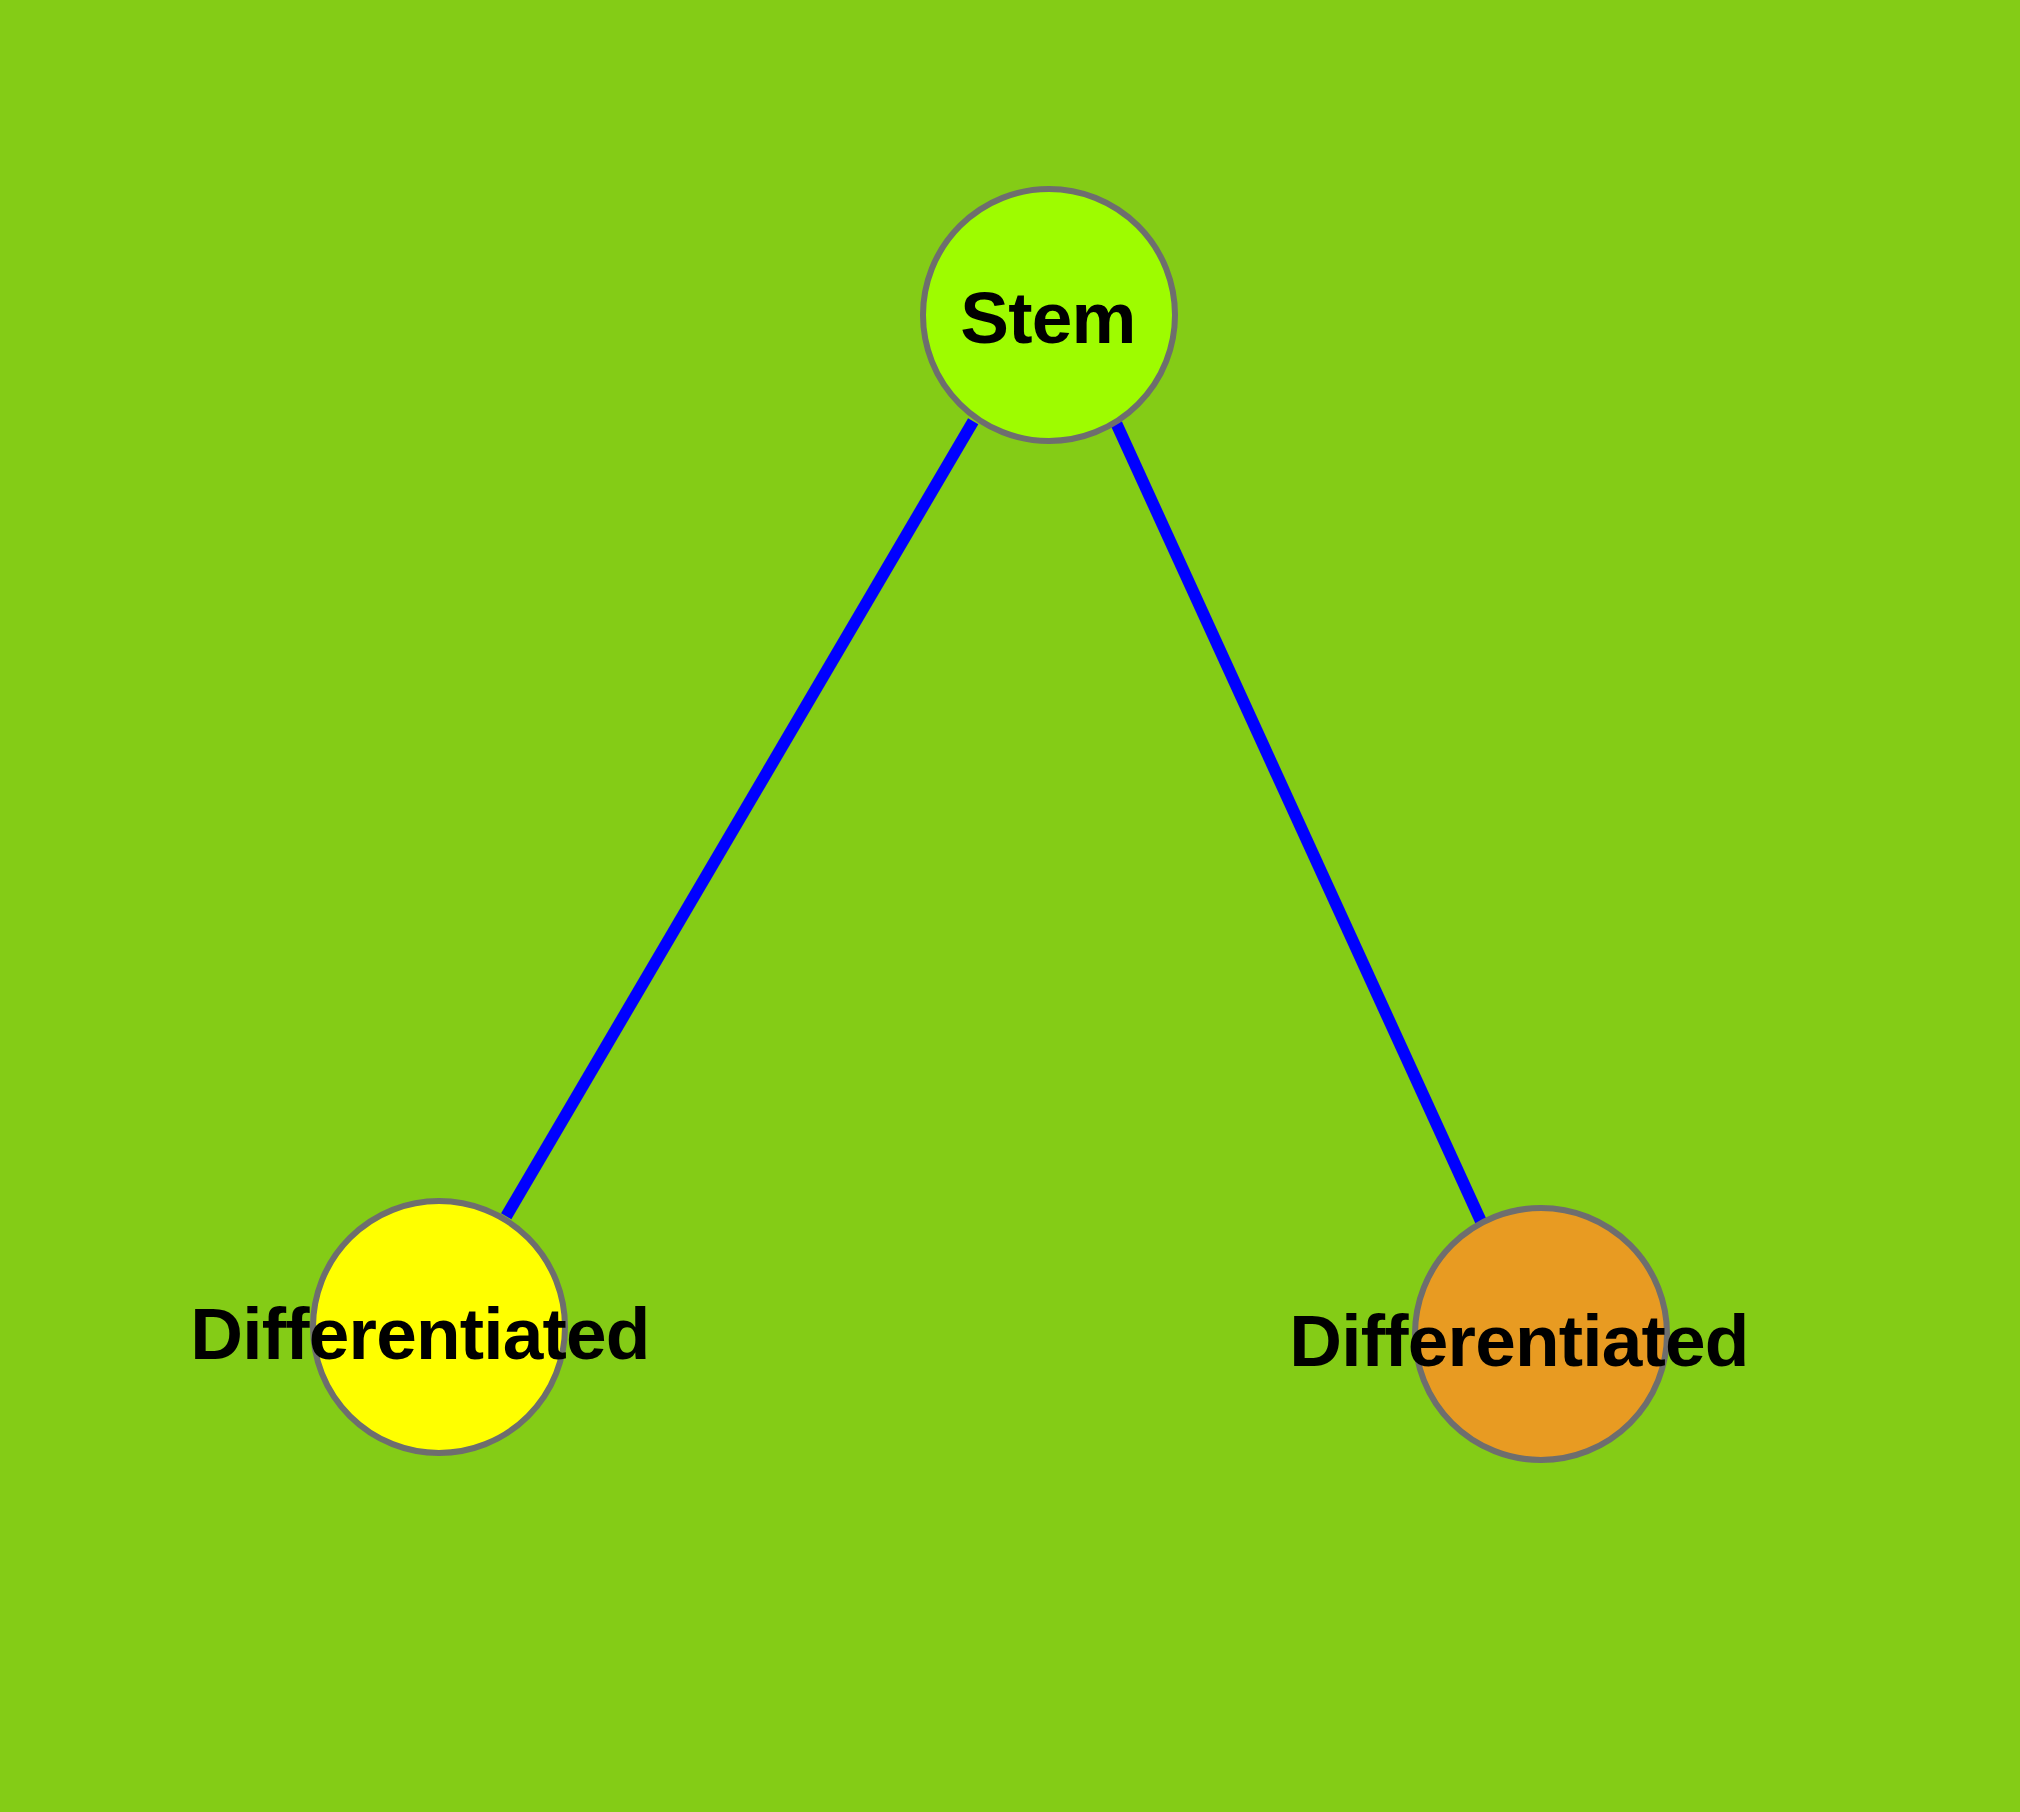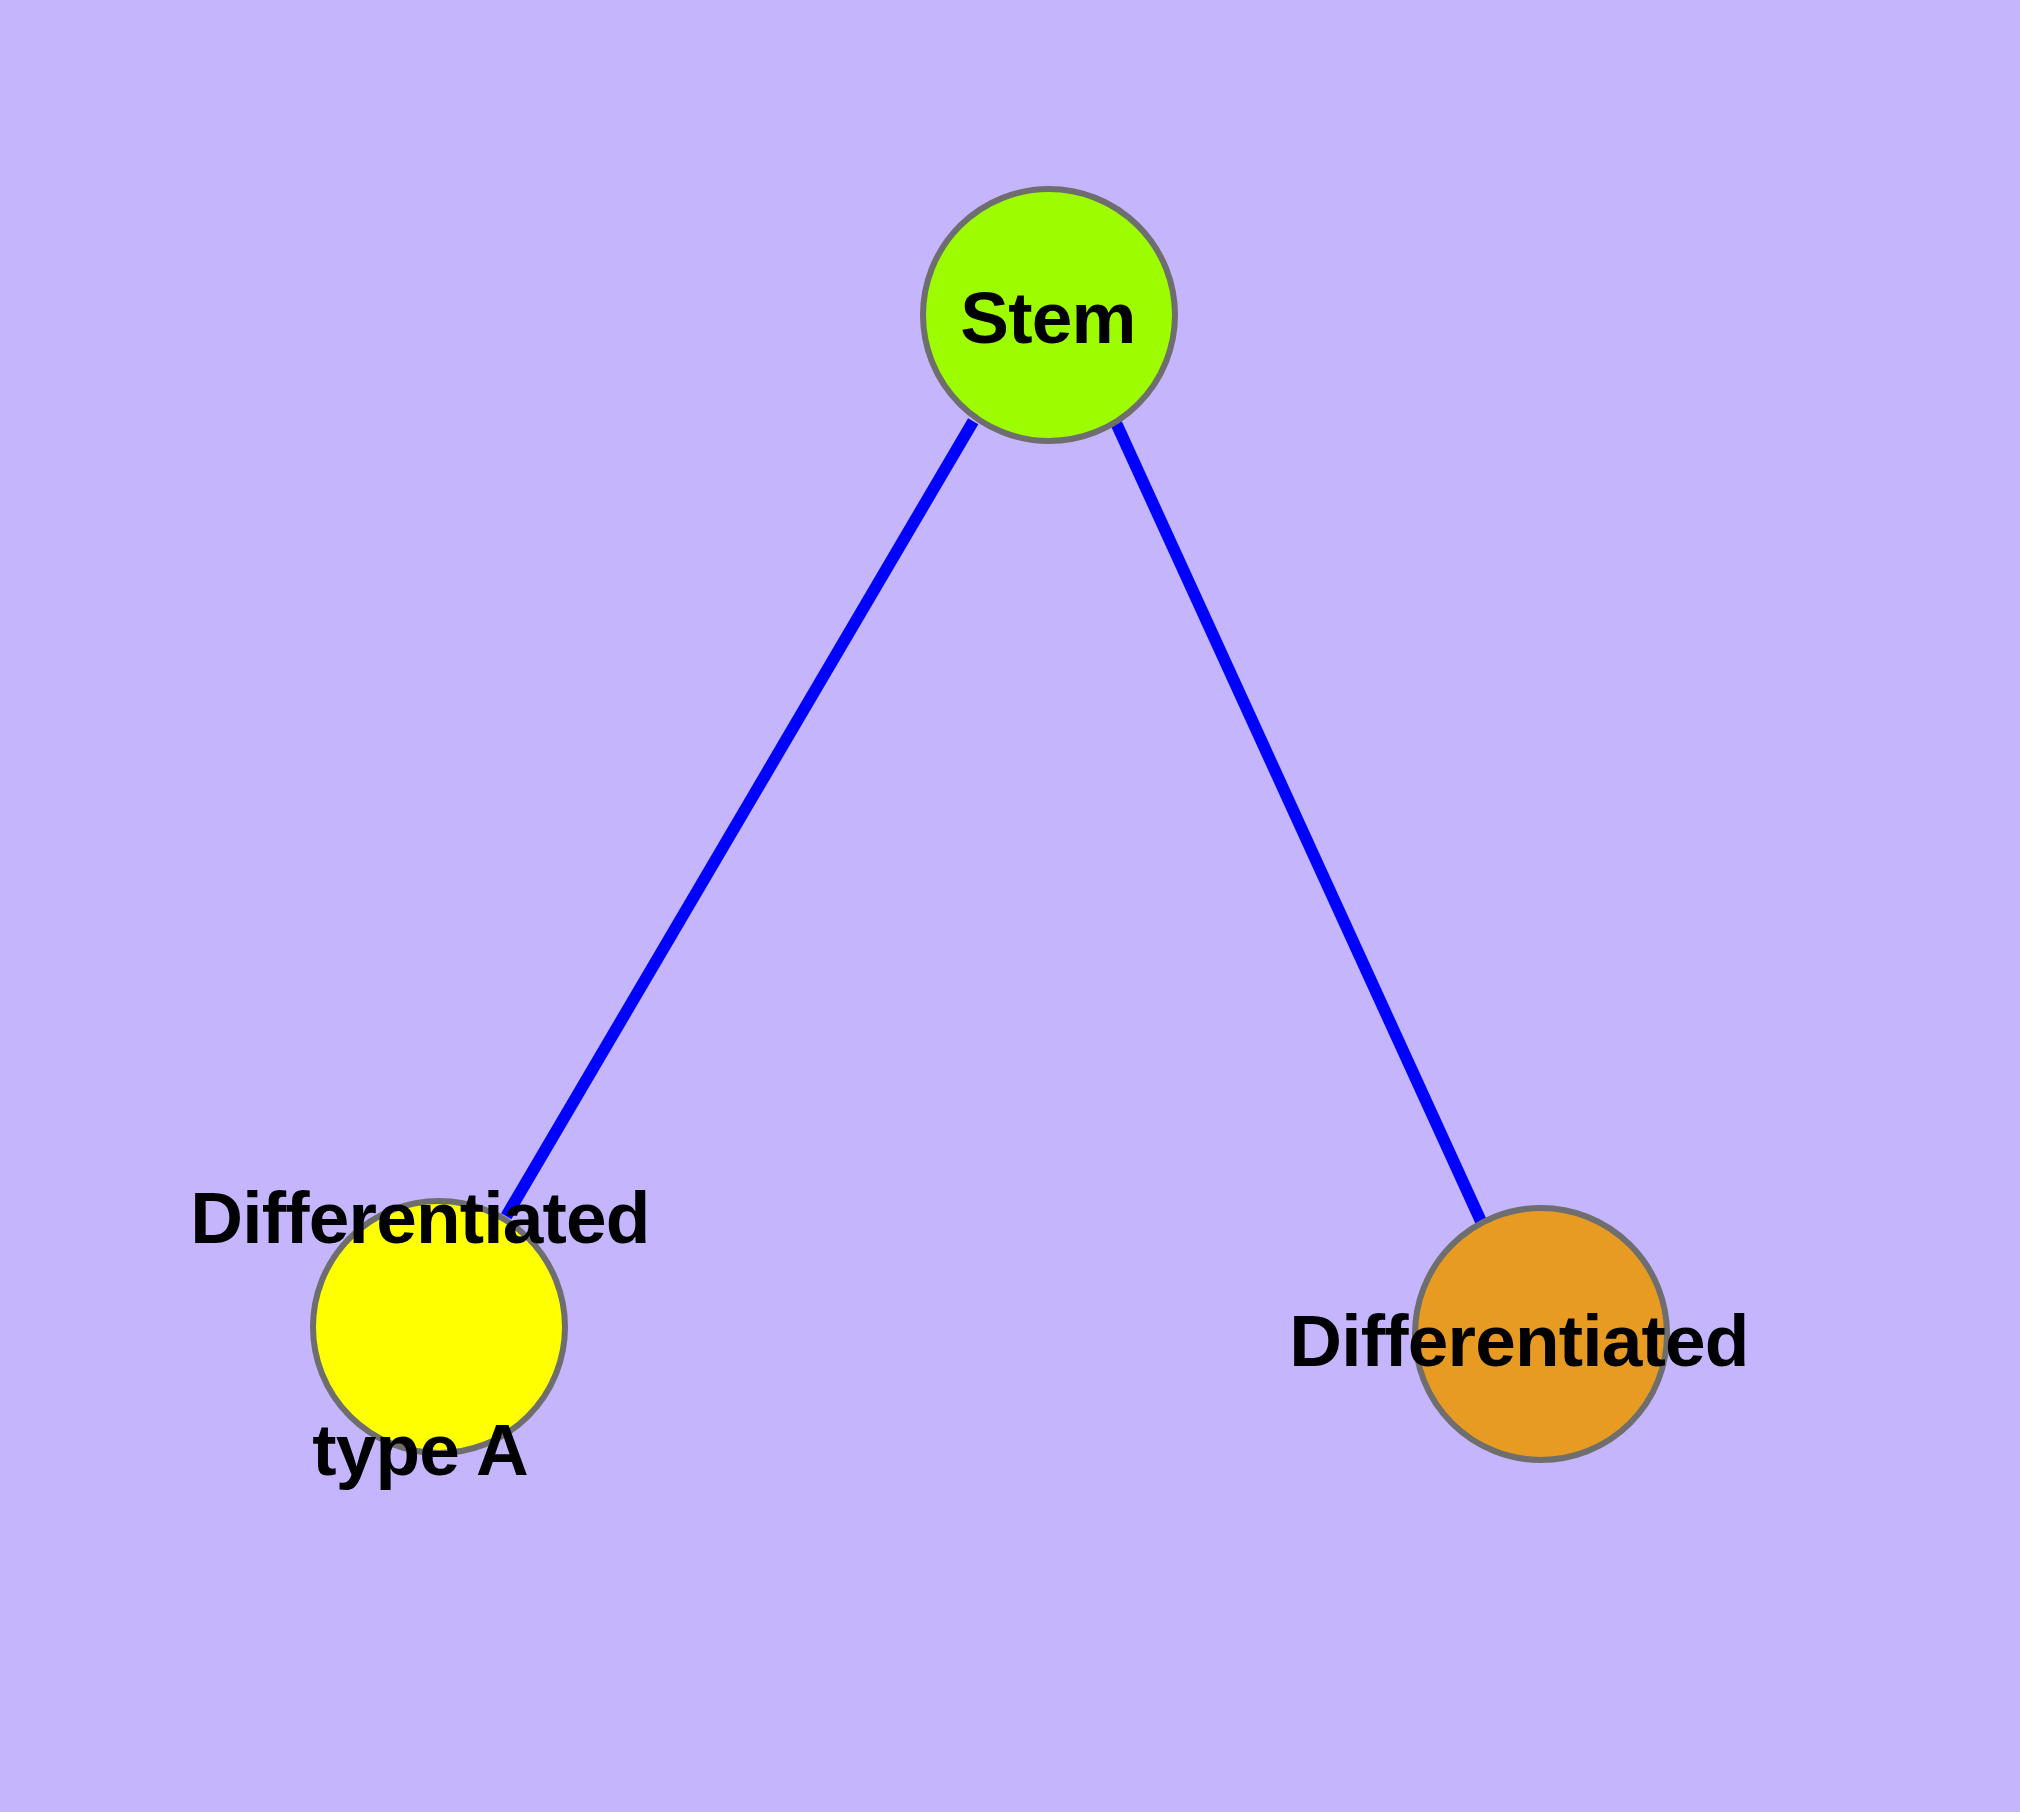--- a/index.html
+++ b/index.html
@@ -94,41 +94,40 @@
   }
   #node-diff-b-label {
     left: 1519px;
     top: 1340px;
     font-size: 73px;
   }
 </style>
 </head>
 <body>
 
-<div id="graph-canvas" style="background: #c4b5fd;">
+<div id="graph-canvas" style="background: #84cc16;">
 
   <svg id="edge-layer" viewBox="0 0 2384 2138" xmlns="http://www.w3.org/2000/svg">
     <line id="edge-stem-diff-a" x1="1148" y1="497" x2="597" y2="1435" stroke="#0000ff" stroke-width="14" stroke-linecap="butt"></line>
     <line id="edge-stem-diff-b" x1="1317" y1="500" x2="1748" y2="1443" stroke="#0000ff" stroke-width="14" stroke-linecap="butt"></line>
   </svg>
 
   <div id="node-layer">
     <div id="node-stem-circle" class="node-circle" style="left: 920px; top: 186px; width: 258px; height: 258px; background: rgb(158, 252, 0); border-color: rgb(110, 110, 110);"></div>
     <div id="node-diff-a-circle" class="node-circle" style="left: 310px; top: 1198px; width: 258px; height: 258px; background: rgb(255, 255, 0); border-color: rgb(110, 110, 110);"></div>
     <div id="node-diff-b-circle" class="node-circle" style="left: 1412px; top: 1205px; width: 258px; height: 258px; background: rgb(232, 155, 34); border-color: rgb(110, 110, 110);"></div>
   </div>
 
   <div id="label-layer">
     <div id="node-stem-label" class="node-label" style="left: 1048px; top: 317px; color: rgb(0, 0, 0);">
       <div>Stem</div>
     </div>
 
     <div id="node-diff-a-label" class="node-label" style="left: 420px; top: 1333px; color: rgb(0, 0, 0);">
       <div>Differentiated</div>
-      <div>type A</div>
     </div>
 
     <div id="node-diff-b-label" class="node-label" style="left: 1519px; top: 1340px; color: rgb(0, 0, 0);">
       <div>Differentiated</div>
     </div>
   </div>
 
 </div>
 
 

